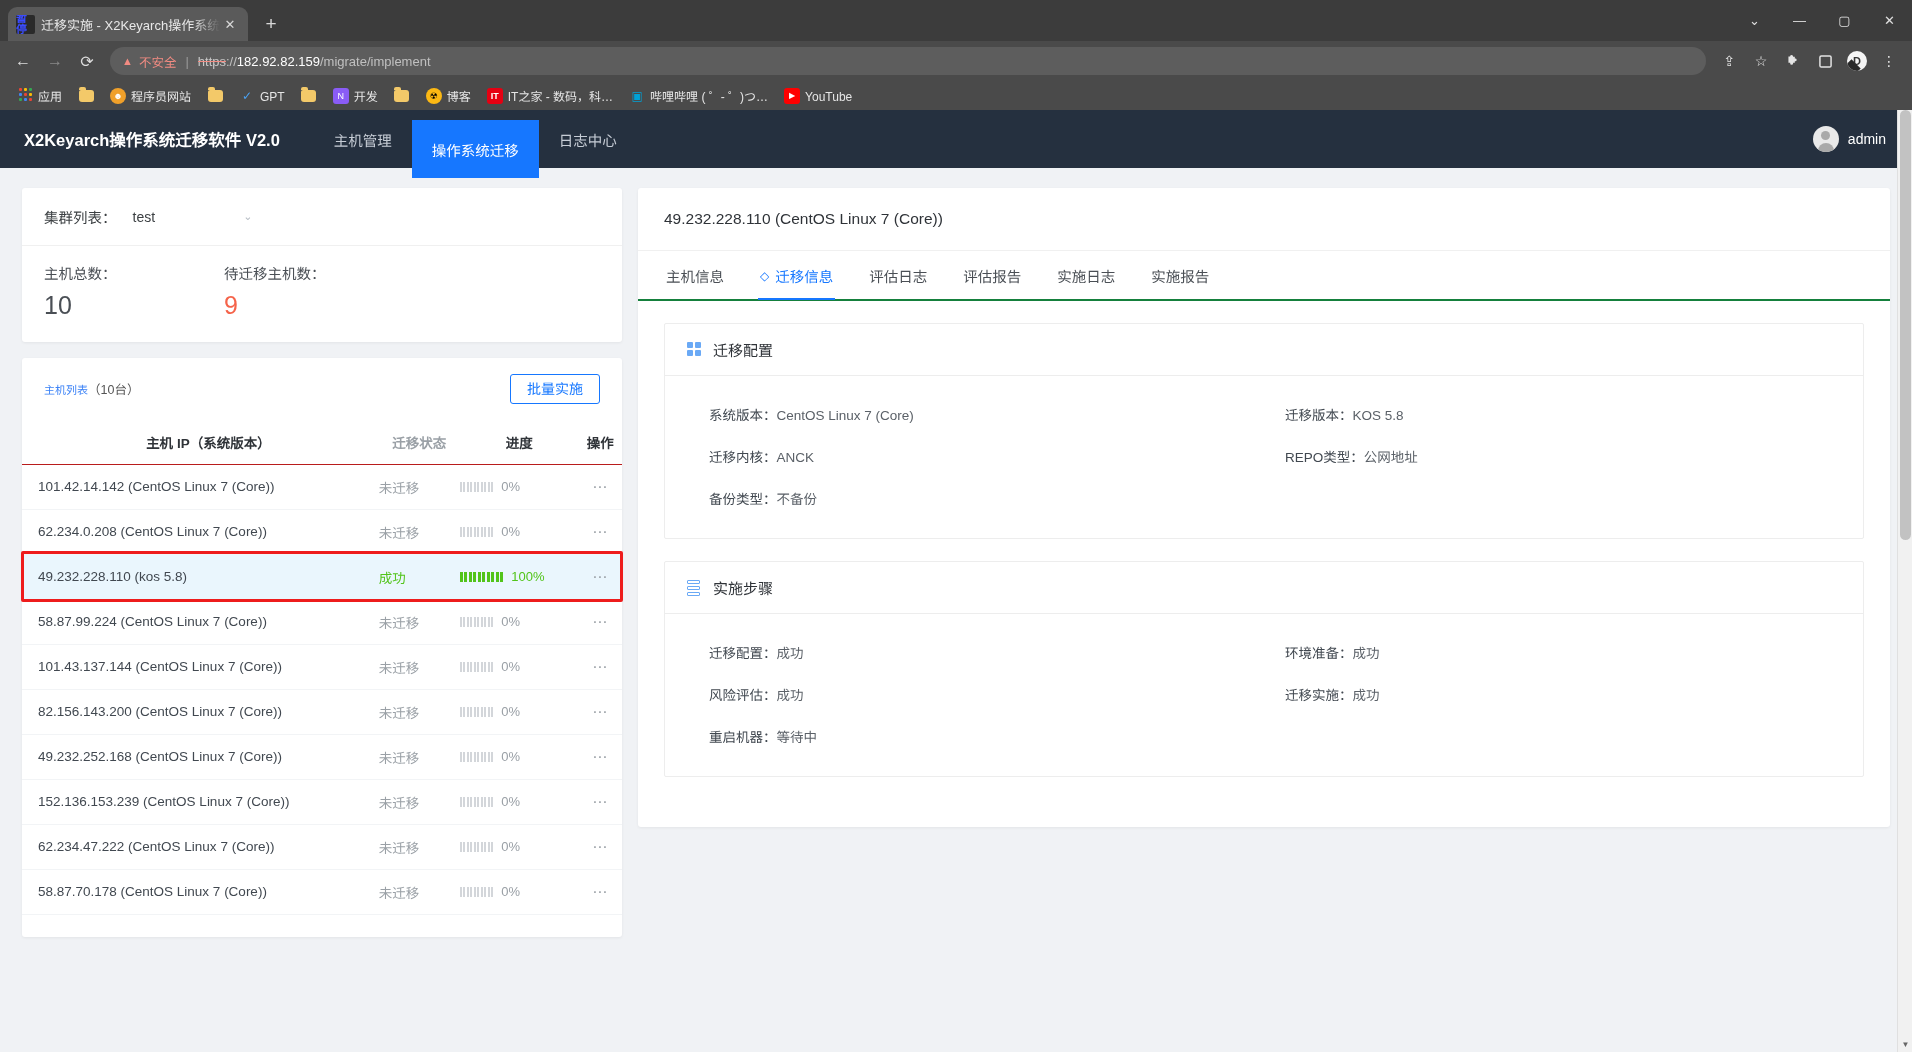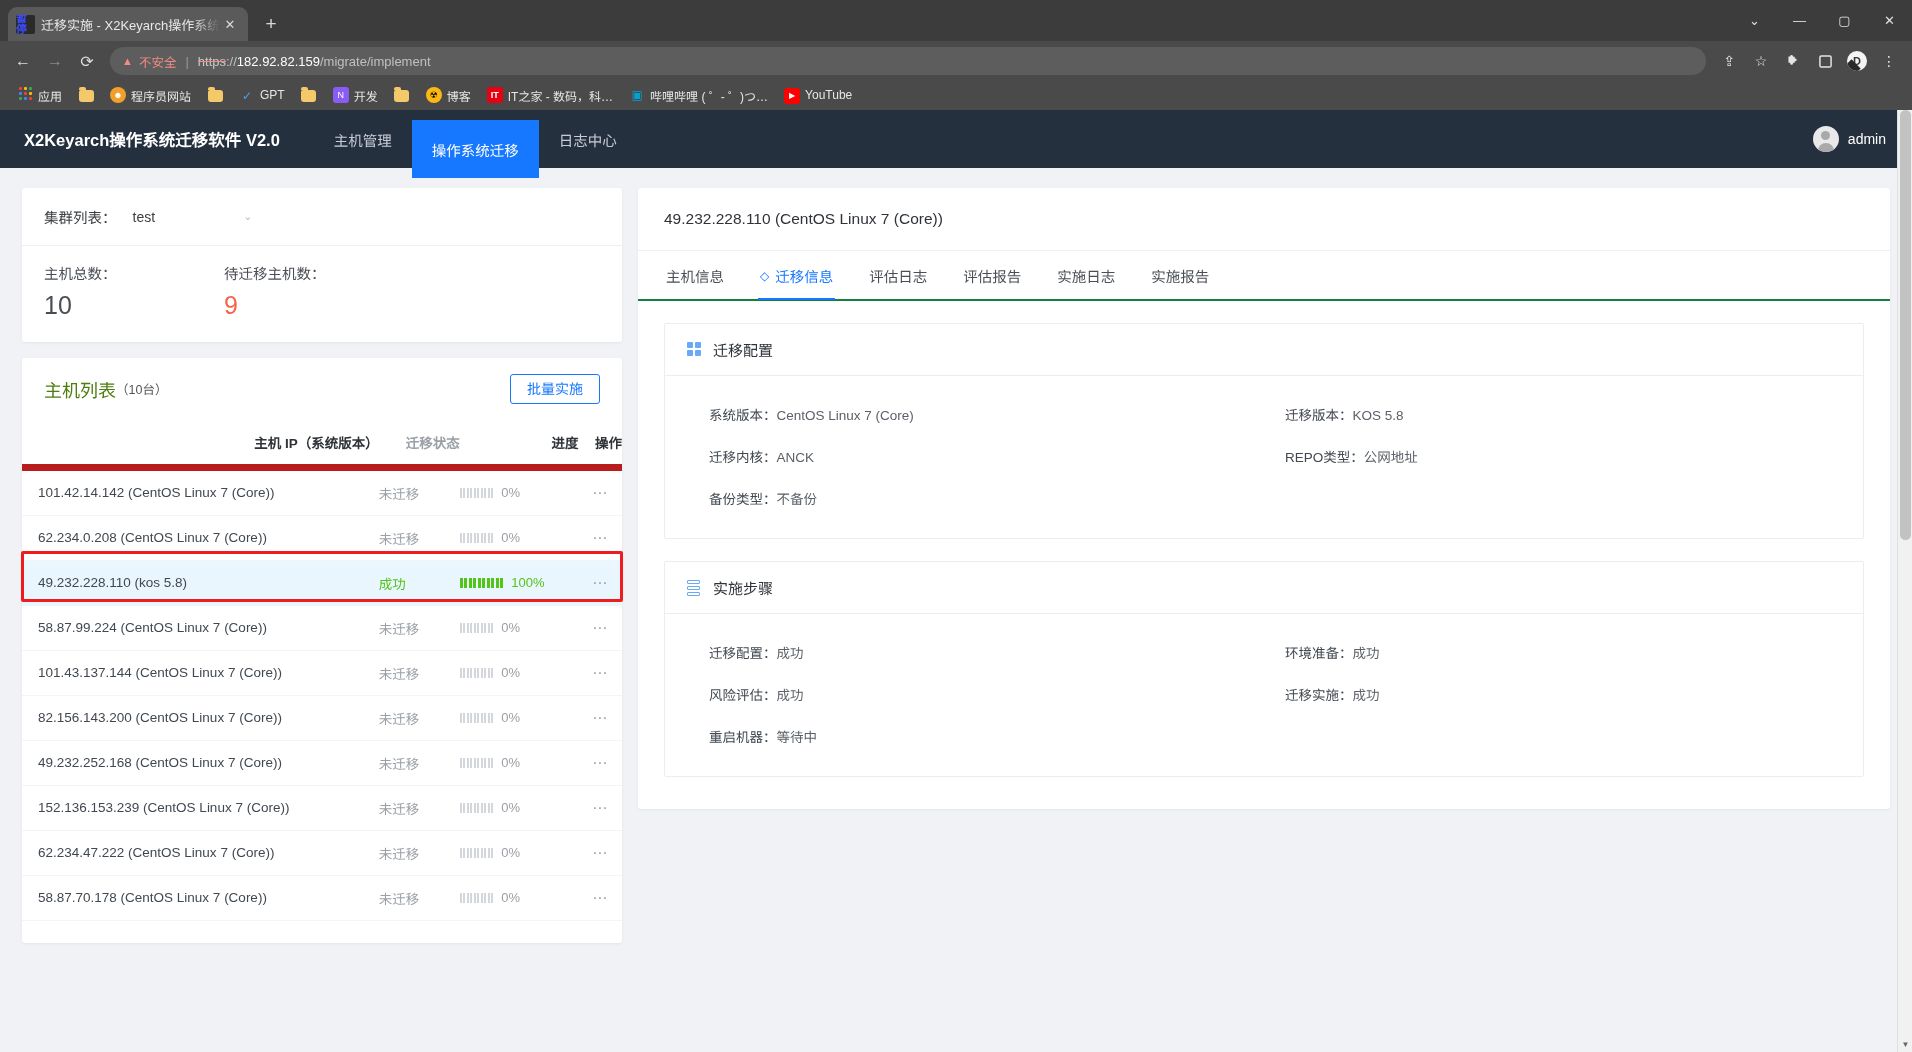--- a/index.html
+++ b/index.html
@@ -79,21 +79,21 @@
     display:flex;align-items:center;justify-content:center; font-size: 11px; color:#333; font-weight:700;
     position: relative; overflow: hidden;
   }
   .tb-avatar::after{content:"";position:absolute;left:-2px;bottom:-4px;width:13px;height:13px;background:#2a2a2a;transform:rotate(45deg);}
 
   .bookmarks {
     height: 29px; background: #4a4a4a; display: flex; align-items: center;
     padding: 0 10px; gap: 2px; overflow: hidden;
   }
   .bm {
-    display: flex; align-items: flex-start; gap: 5px; padding: 3px 7px; border-radius: 4px;
+    display: flex; align-items: flex-end; gap: 5px; padding: 3px 7px; border-radius: 4px;
     color: #e6e6e6; font-size: 12px; white-space: nowrap; flex: 0 0 auto;
   }
   .bm-ico { width: 16px; height: 16px; flex:0 0 16px; display:flex;align-items:center;justify-content:center;font-size:11px;border-radius:3px;}
   .ico-apps { display:grid; grid-template-columns: repeat(3,3px); grid-template-rows: repeat(3,3px); gap:2px;}
   .ico-apps i{display:block;width:3px;height:3px;border-radius:1px;}
   .ico-folder { background:#f3c969; border-radius:2px 3px 3px 3px; position:relative; height:12px; width:15px;}
   .ico-folder::before{content:"";position:absolute;top:-3px;left:0;width:7px;height:3px;background:#f3c969;border-radius:2px 2px 0 0;}
 
   
   .viewport { flex: 1 1 auto; background: #f0f2f5; overflow: hidden; position: relative; display:flex; flex-direction:column;}
@@ -131,31 +131,31 @@
   }
   .chev { color: #b6bcc4; font-size: 11px; }
 
   .stats { display: flex; padding: 16px 22px 22px; }
   .stat { width: 180px; }
   .stat-label { font-size: 14.5px; color: #4a4f55; margin-bottom: 9px; }
   .stat-value { font-size: 25px; color: #4a4f55; font-weight: 400; line-height: 1.1;}
   .stat-value.warn { color: #f5634a; }
 
   .list-head { display: flex; align-items: center; padding: 16px 22px; }
-  .list-title { font-size: 18px; color: #4d7c0f; }
+  .list-title { font-size: 11px; color: #3b82f6; }
   .list-count { font-size: 12.5px; color: #555; }
   .btn-outline {
     margin-left: auto; border: 1px solid #1677ff; color: #1677ff; background: #fff;
     font-size: 14px; padding: 7px 16px; border-radius: 3px; cursor: pointer; line-height: 1;
   }
 
   table.hosts { width: 100%; border-collapse: collapse; }
   table.hosts th {
-    text-align: right; font-size: 13.5px; color: #2f3338; font-weight: 700;
-    padding: 12px 0 12px 0; border-bottom: 7px solid #b91c1c; white-space: nowrap;
+    text-align: center; font-size: 13.5px; color: #2f3338; font-weight: 700;
+    padding: 12px 0 12px 0; border-bottom: 1px solid #b91c1c; white-space: nowrap;
   }
   table.hosts td {
     font-size: 13.5px; color: #414850; padding: 12px 0; border-bottom: 1px solid #f2f4f6;
     white-space: nowrap;
   }
   .c-ip { padding-left: 16px !important; width: 360px;}
   .c-status { width: 82px; color: #9aa0a6 !important; }
   .c-prog { width: 120px; }
   .c-act { width: 44px; text-align: center; }
   .hosts tr.sel td { background: #eaf6fd; }
@@ -610,21 +610,21 @@
                   <td class="c-act"><span class="dots">⋯</span></td>
                 </tr>
               </tbody>
           </table>
           <div class="row-highlight" id="hl-box" style="left: -1px; top: 193.5px; width: 602px; height: 51px; border-color: rgb(238, 28, 28);"></div>
         </div>
 
       </div>
 
       <div class="right-col">
-        <div class="card" style="">
+        <div class="card" style="padding-bottom:18px;">
           <div class="detail-title" style="border-bottom:1px solid #f0f0f0;">49.232.228.110 (CentOS Linux 7 (Core))</div>
 
           <div class="tabs">
             <div class="tab-item">
                 <span>主机信息</span>
               </div>
             <div class="tab-item active">
               <span class="tab-ico">◇</span>
               <span>迁移信息</span>
             </div>

